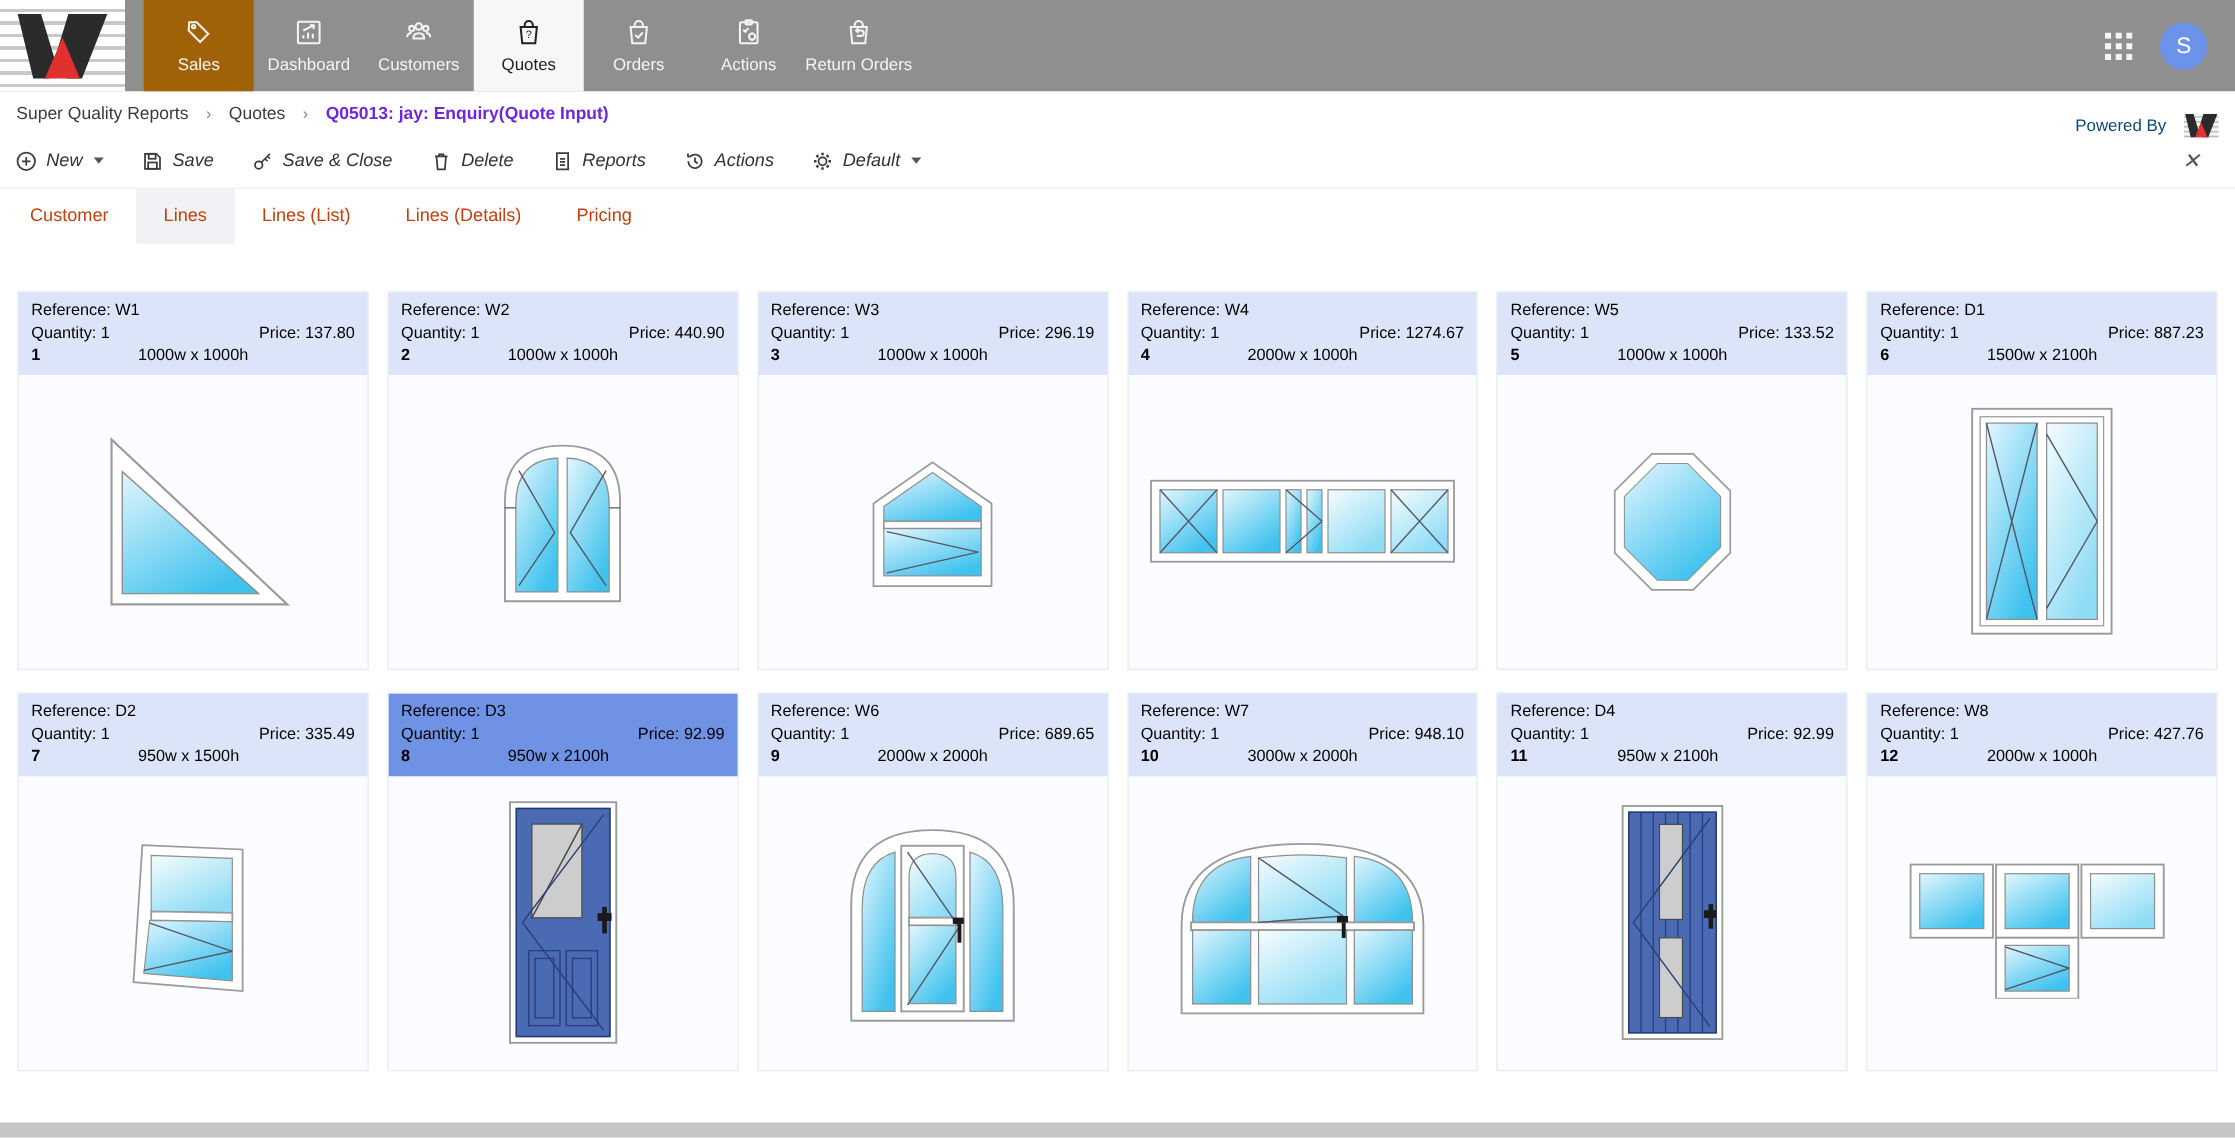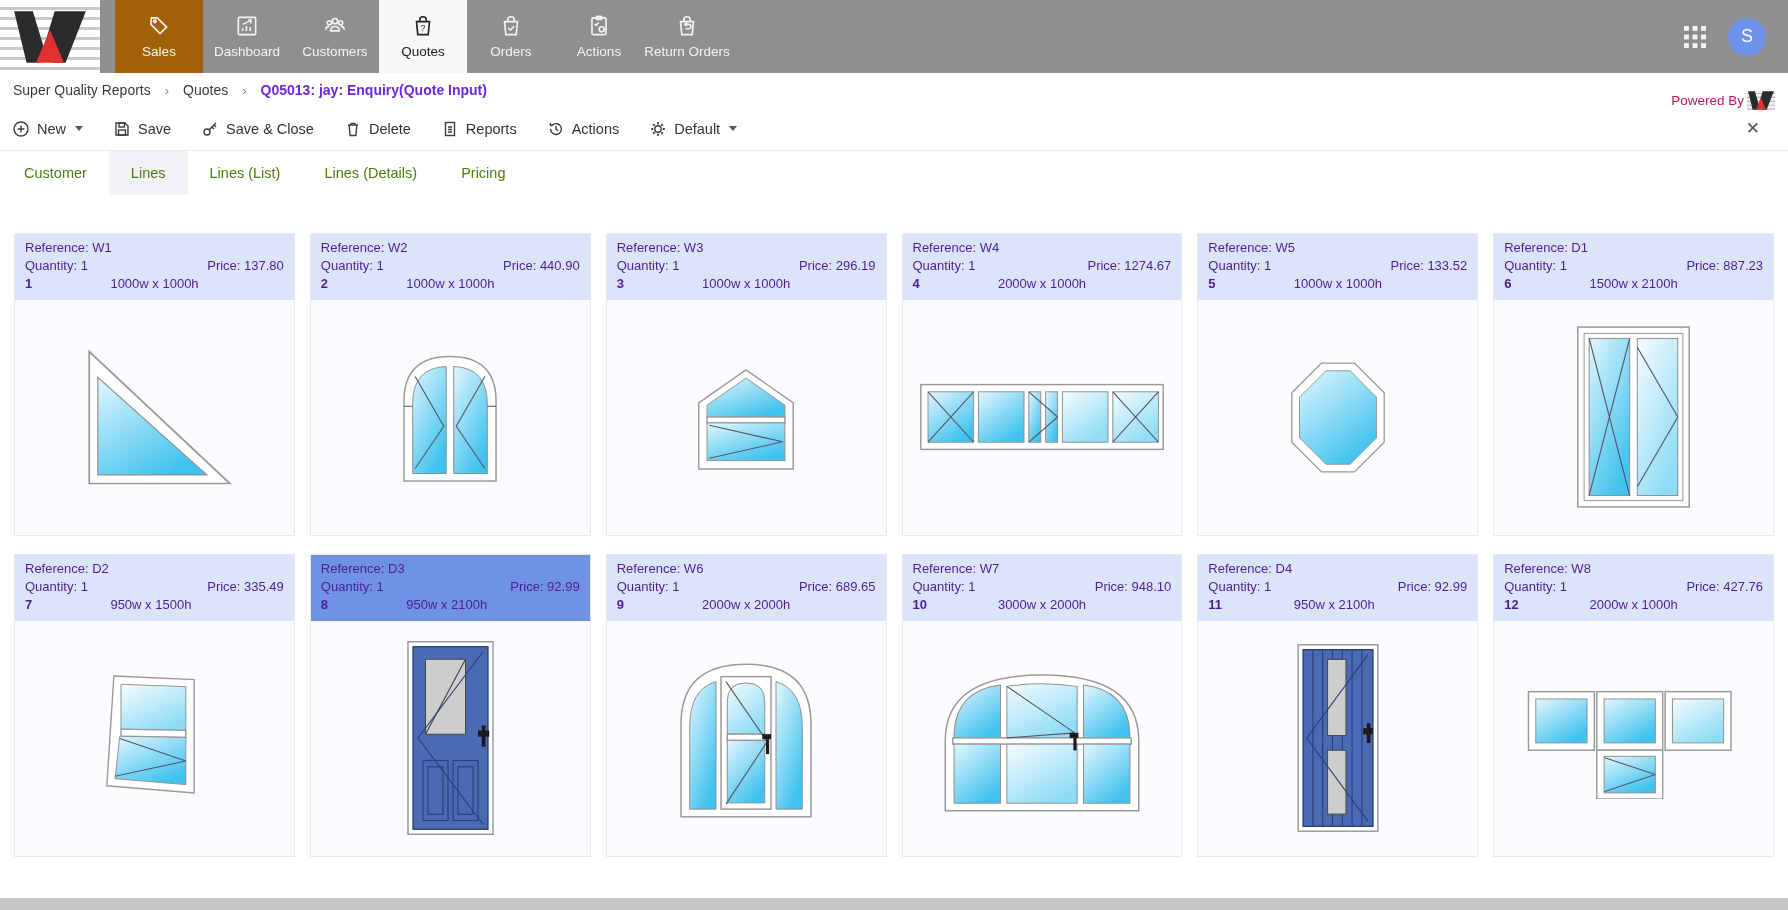--- a/index.html
+++ b/index.html
@@ -20,38 +20,38 @@
   .nav-right { position:absolute; right:22px; top:0; height:73px; display:flex; align-items:center; gap:22px; }
   .apps-grid { width:22px; height:22px; cursor:pointer; }
   .avatar { width:38px; height:38px; border-radius:50%; background:#6d92e9; color:#fff;
     display:flex; align-items:center; justify-content:center; font-size:18px; cursor:pointer; }
 
   
   .breadcrumb-row { height:34px; display:flex; align-items:center; padding:0 13px; font-size:14px; color:#3a3a3a; background:#fff; }
   .crumb { cursor:pointer; }
   .crumb-sep { margin:0 14px; color:#888; font-size:13px; }
   .crumb-current { font-weight:bold; color:#6d28d9; }
-  .powered { margin-left:auto; display:flex; align-items:center; gap:3px; font-size:13.5px; color:#be185d;margin-top:20px; }
-
-  
-  .toolbar { height:44px; display:flex; align-items:center; padding:0 12px; gap:30px; background:#fff; border-bottom:1px solid #ededed; }
+  .powered { margin-left:auto; display:flex; align-items:center; gap:14px; font-size:13.5px; color:#0c4a6e;margin-top:20px; }
+
+  
+  .toolbar { height:44px; display:flex; align-items:center; padding:0 12px; gap:30px; background:#fff; border-bottom:1px solid #ededed;font-style:italic; }
   .tb-btn { display:flex; align-items:center; gap:7px; font-size:14.5px; color:#333; cursor:pointer; }
   .tb-btn svg { width:18px; height:18px; stroke:#3c3c3c; fill:none; stroke-width:1.4; }
   .caret { width:0; height:0; border-left:4.5px solid transparent; border-right:4.5px solid transparent; border-top:5px solid #555; margin-left:2px; }
   .tb-close { margin-left:auto; margin-right:16px; font-size:17px; color:#555; cursor:pointer; }
 
   
   .tabs { height:44px; display:flex; align-items:stretch; padding:0 2px; background:#fff; }
-  .tab { display:flex; align-items:center; padding:0 22px; font-size:14.5px; color:#4d7c0f; cursor:pointer; }
+  .tab { display:flex; align-items:center; padding:0 22px; font-size:14.5px; color:#c2410c; cursor:pointer; }
   .tab.active { background:#f2f2f6; }
 
   
   .cards { display:grid; grid-template-columns:repeat(6,1fr); gap:18px 15px; padding:38px 14px 0 14px; background:#fff; }
   .card { background:#fbfcff; border:1px solid #e7eaf2; height:303px; display:flex; flex-direction:column; cursor:pointer; }
-  .card-head { background:#dbe4f8; padding:5px 10px 7px 10px; font-size:13px; color:#4c1d95; line-height:1.38; }
+  .card-head { background:#dbe4f8; padding:5px 10px 7px 10px; font-size:13px; color:#000000; line-height:1.38; }
   .card.selected .card-head { background:#6f92e4; }
   .ch-row.qp { display:flex; justify-content:space-between;gap:23px; }
   .ch-row.nd { position:relative; }
   .ch-row.nd b { font-weight:bold; }
   .ch-row.nd .dims { position:absolute; left:33%; }
   .card-body { flex:1; display:flex; align-items:center; justify-content:center; }
 
   
   .fr { fill:#fff; stroke:#9a9a9a; stroke-width:1.2; }
   .ga { fill:url(#gA); stroke:#8f8f8f; stroke-width:0.8; }

